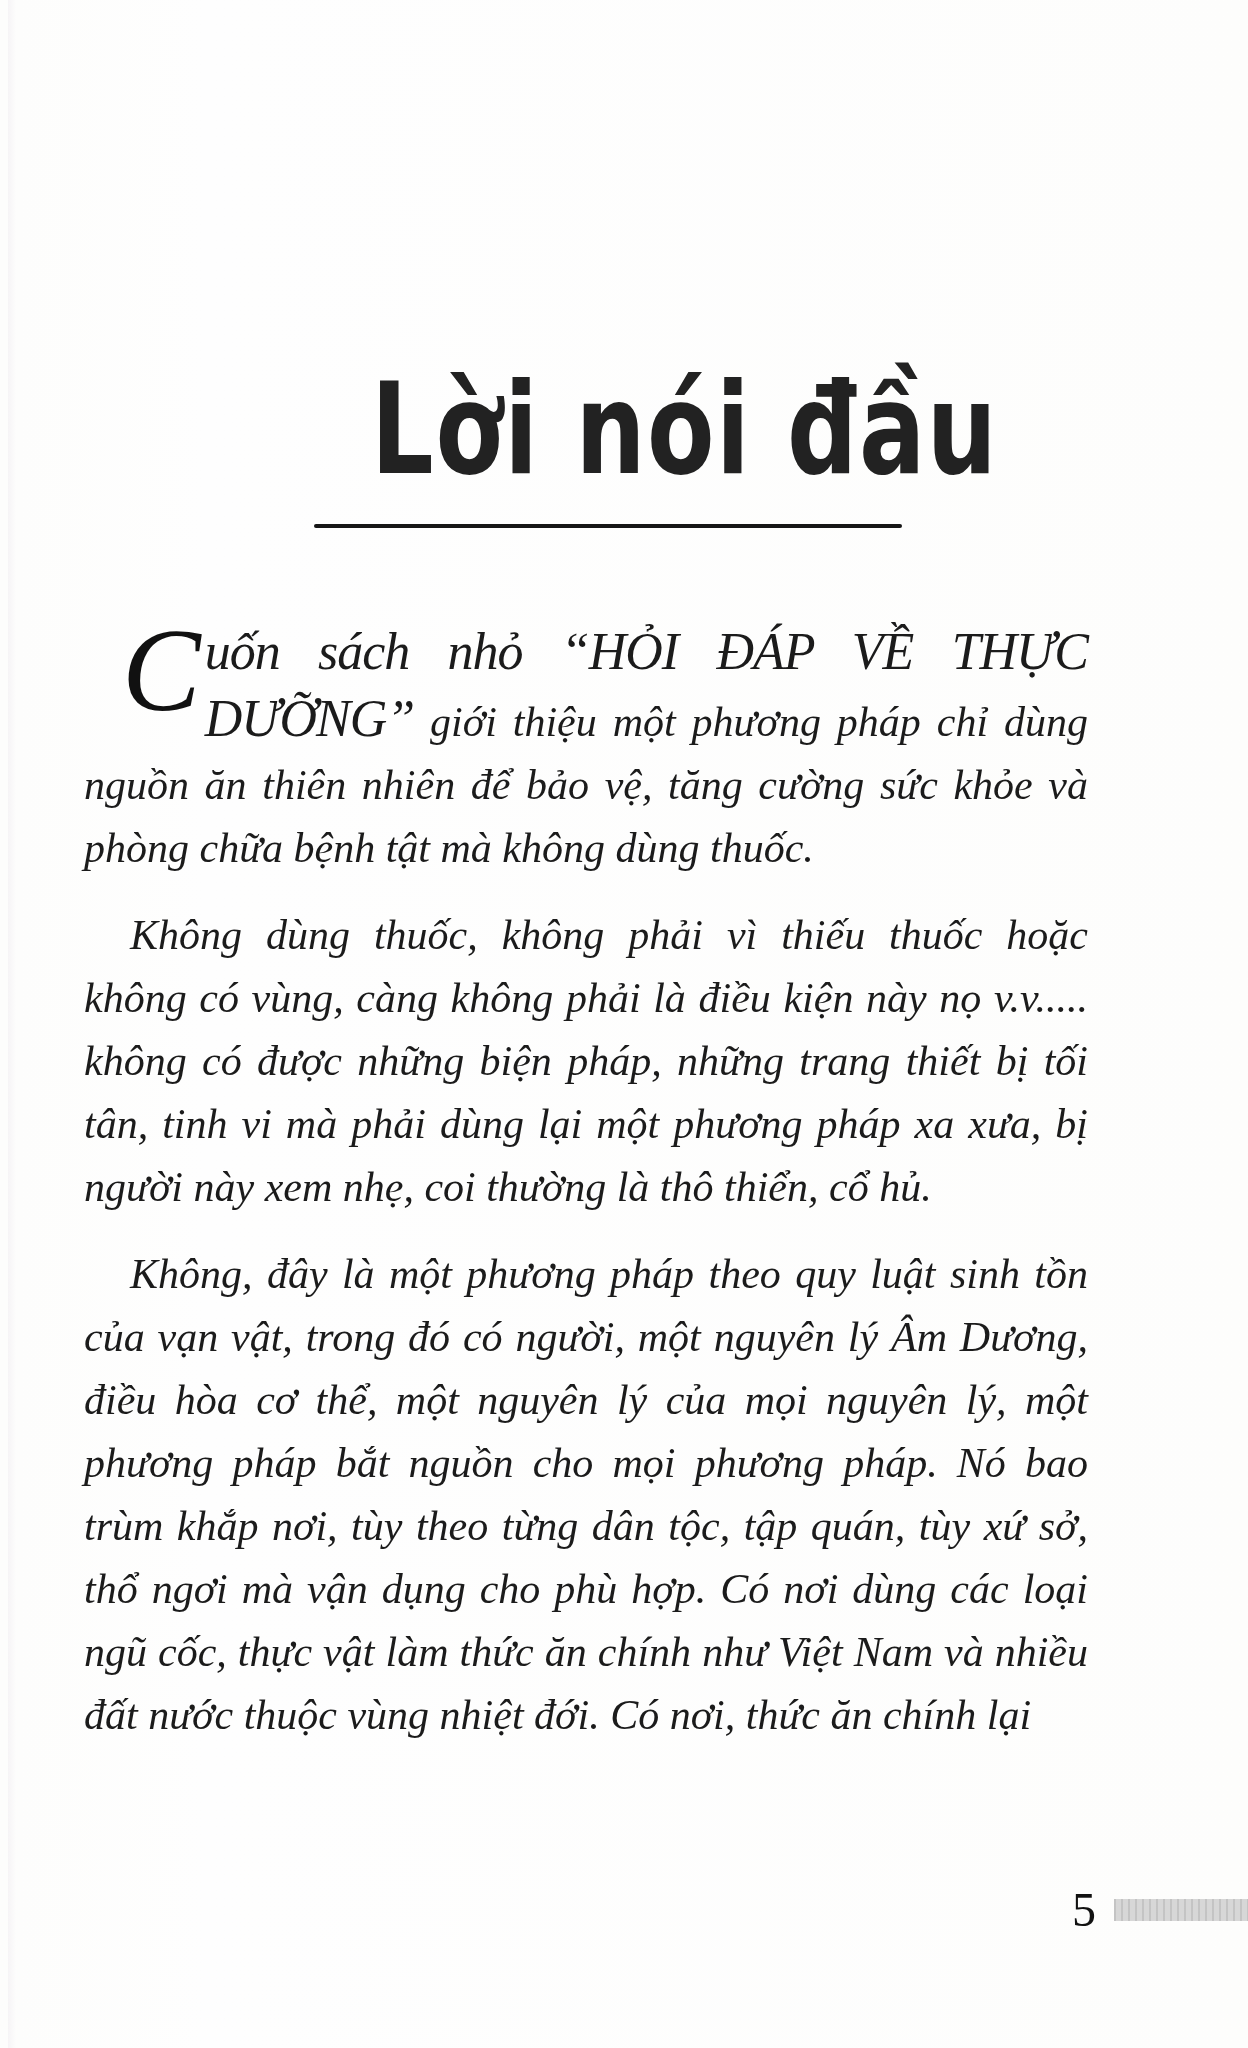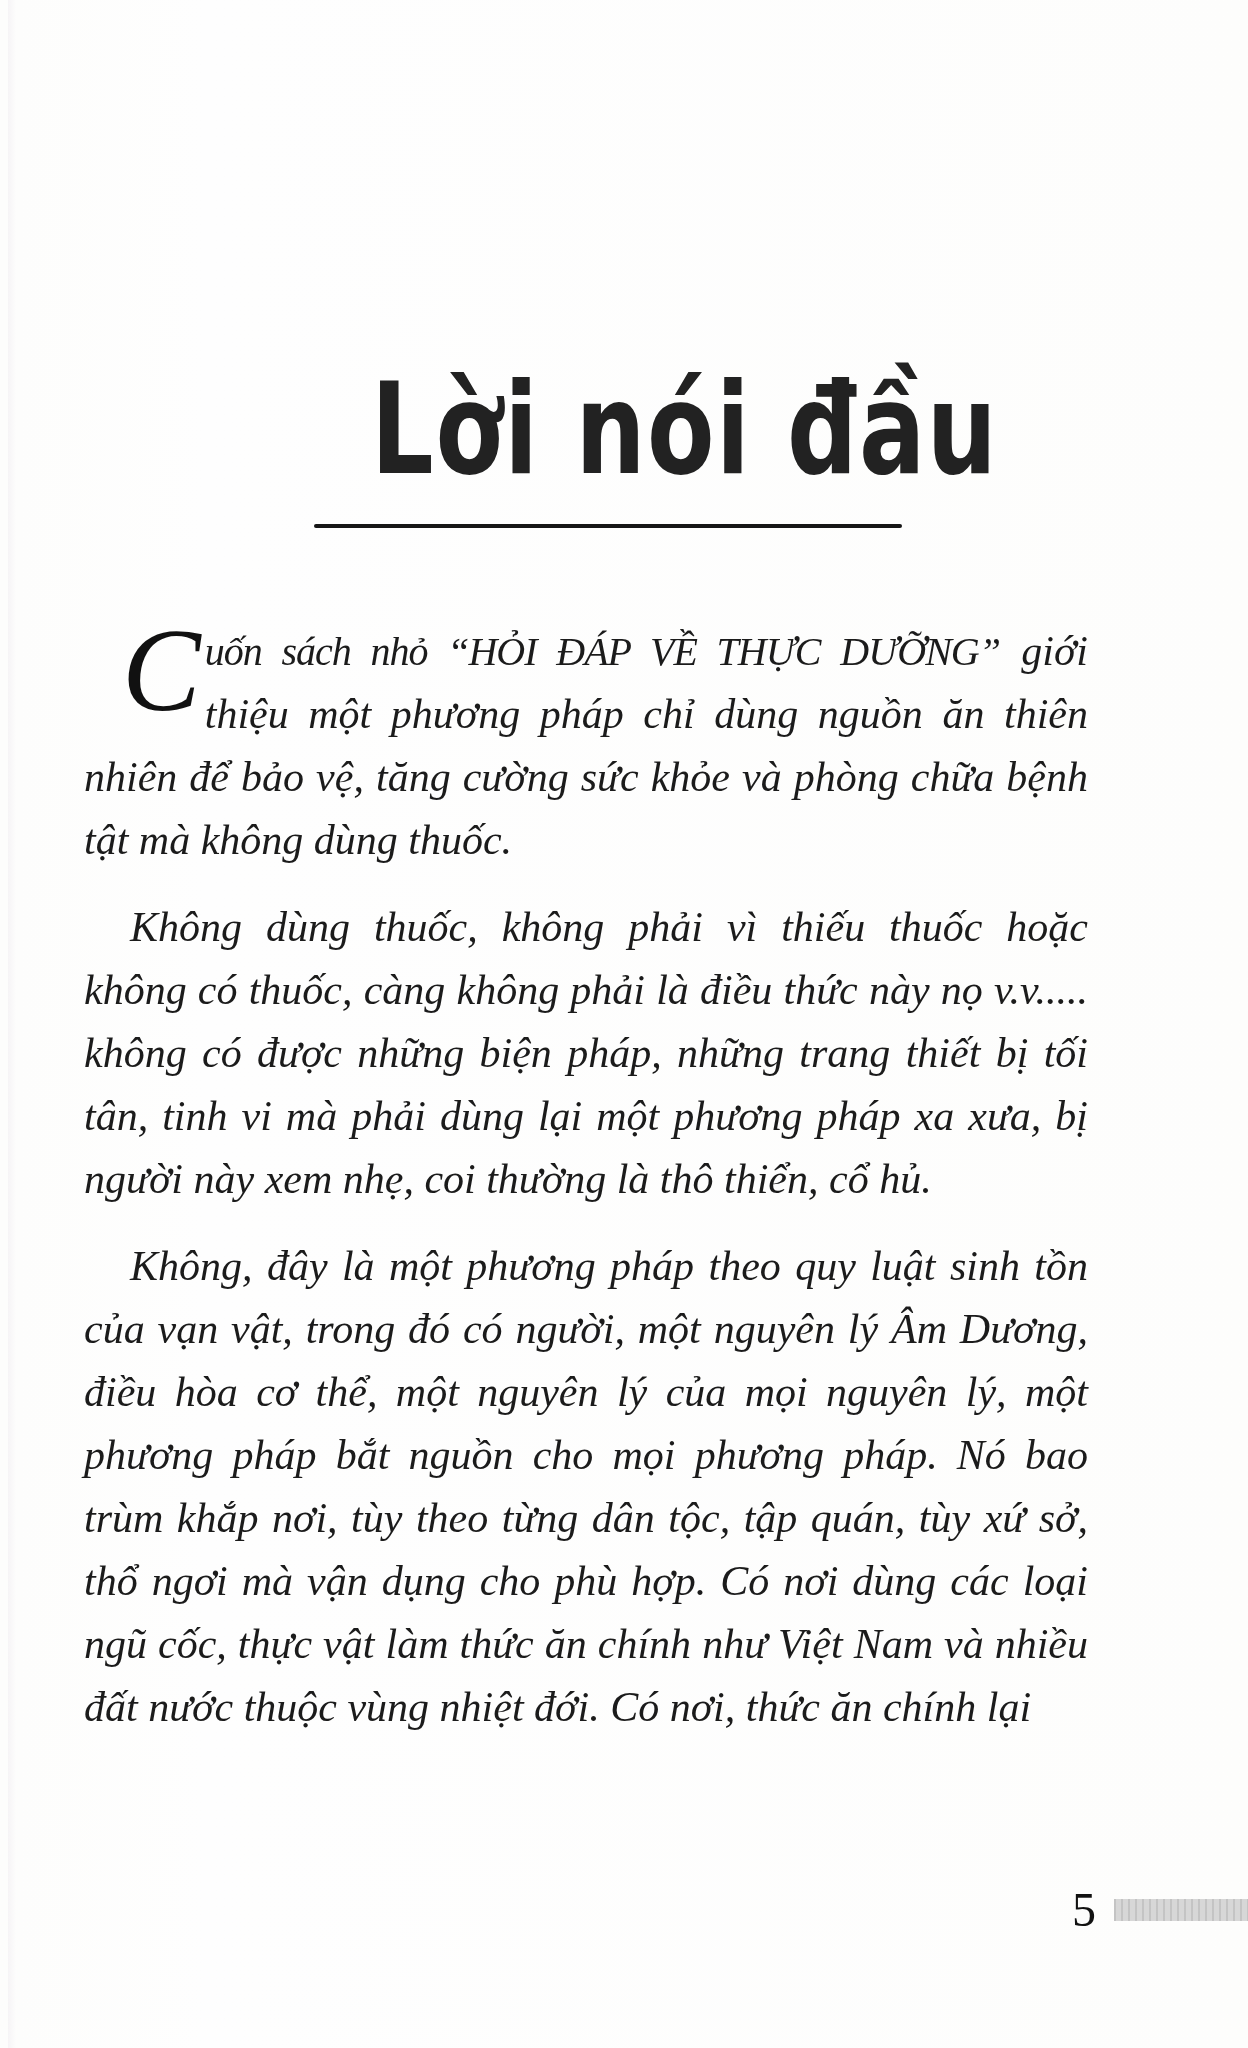--- a/index.html
+++ b/index.html
@@ -70,21 +70,21 @@
   .drop-cap {
     float: left;
     font-style: italic;
     font-size: 118px;
     line-height: 90px;
     margin: 6px 4px 0 38px;
     height: 84px;
     color: #111;
   }
   .lead-line {
-    font-size: 40px;
+    font-size: 52px;
     letter-spacing: -1px;
     margin-top: 20px;
   }
   .page-number {
     position: absolute;
     left: 1064px;
     top: 1882px;
     font-family: "Liberation Serif", "DejaVu Serif", serif;
     font-size: 48px;
     line-height: 56px;
@@ -105,20 +105,20 @@
 
 <div class="page">
 
   <div class="chapter-title">Lời nói đầu</div>
   <div class="title-rule"></div>
 
   <div class="body-text">
     <p class="para first">
       <span class="drop-cap">C</span><span class="lead-line">uốn sách nhỏ “HỎI ĐÁP VỀ THỰC DƯỠNG”</span><span> giới thiệu một phương pháp chỉ dùng nguồn ăn thiên nhiên để bảo vệ, tăng cường sức khỏe và phòng chữa bệnh tật mà không dùng thuốc.</span>
     </p>
-    <p class="para">Không dùng thuốc, không phải vì thiếu thuốc hoặc không có thuốc, càng không phải là điều thức này nọ v.v..... không có được những biện pháp, những trang thiết bị tối tân, tinh vi mà phải dùng lại một phương pháp xa xưa, bị người này xem nhẹ, coi thường là thô thiển, cổ hủ.</p>
+    <p class="para">Không dùng thuốc, không phải vì thiếu thuốc hoặc không có vùng, càng không phải là điều kiện này nọ v.v..... không có được những biện pháp, những trang thiết bị tối tân, tinh vi mà phải dùng lại một phương pháp xa xưa, bị người này xem nhẹ, coi thường là thô thiển, cổ hủ.</p>
     <p class="para">Không, đây là một phương pháp theo quy luật sinh tồn của vạn vật, trong đó có người, một nguyên lý Âm Dương, điều hòa cơ thể, một nguyên lý của mọi nguyên lý, một phương pháp bắt nguồn cho mọi phương pháp. Nó bao trùm khắp nơi, tùy theo từng dân tộc, tập quán, tùy xứ sở, thổ ngơi mà vận dụng cho phù hợp. Có nơi dùng các loại ngũ cốc, thực vật làm thức ăn chính như Việt Nam và nhiều đất nước thuộc vùng nhiệt đới. Có nơi, thức ăn chính lại</p>
   </div>
 
   <div class="page-number">5</div>
   <div class="page-tab"></div>
 
 </div>
 
 </body></html>

